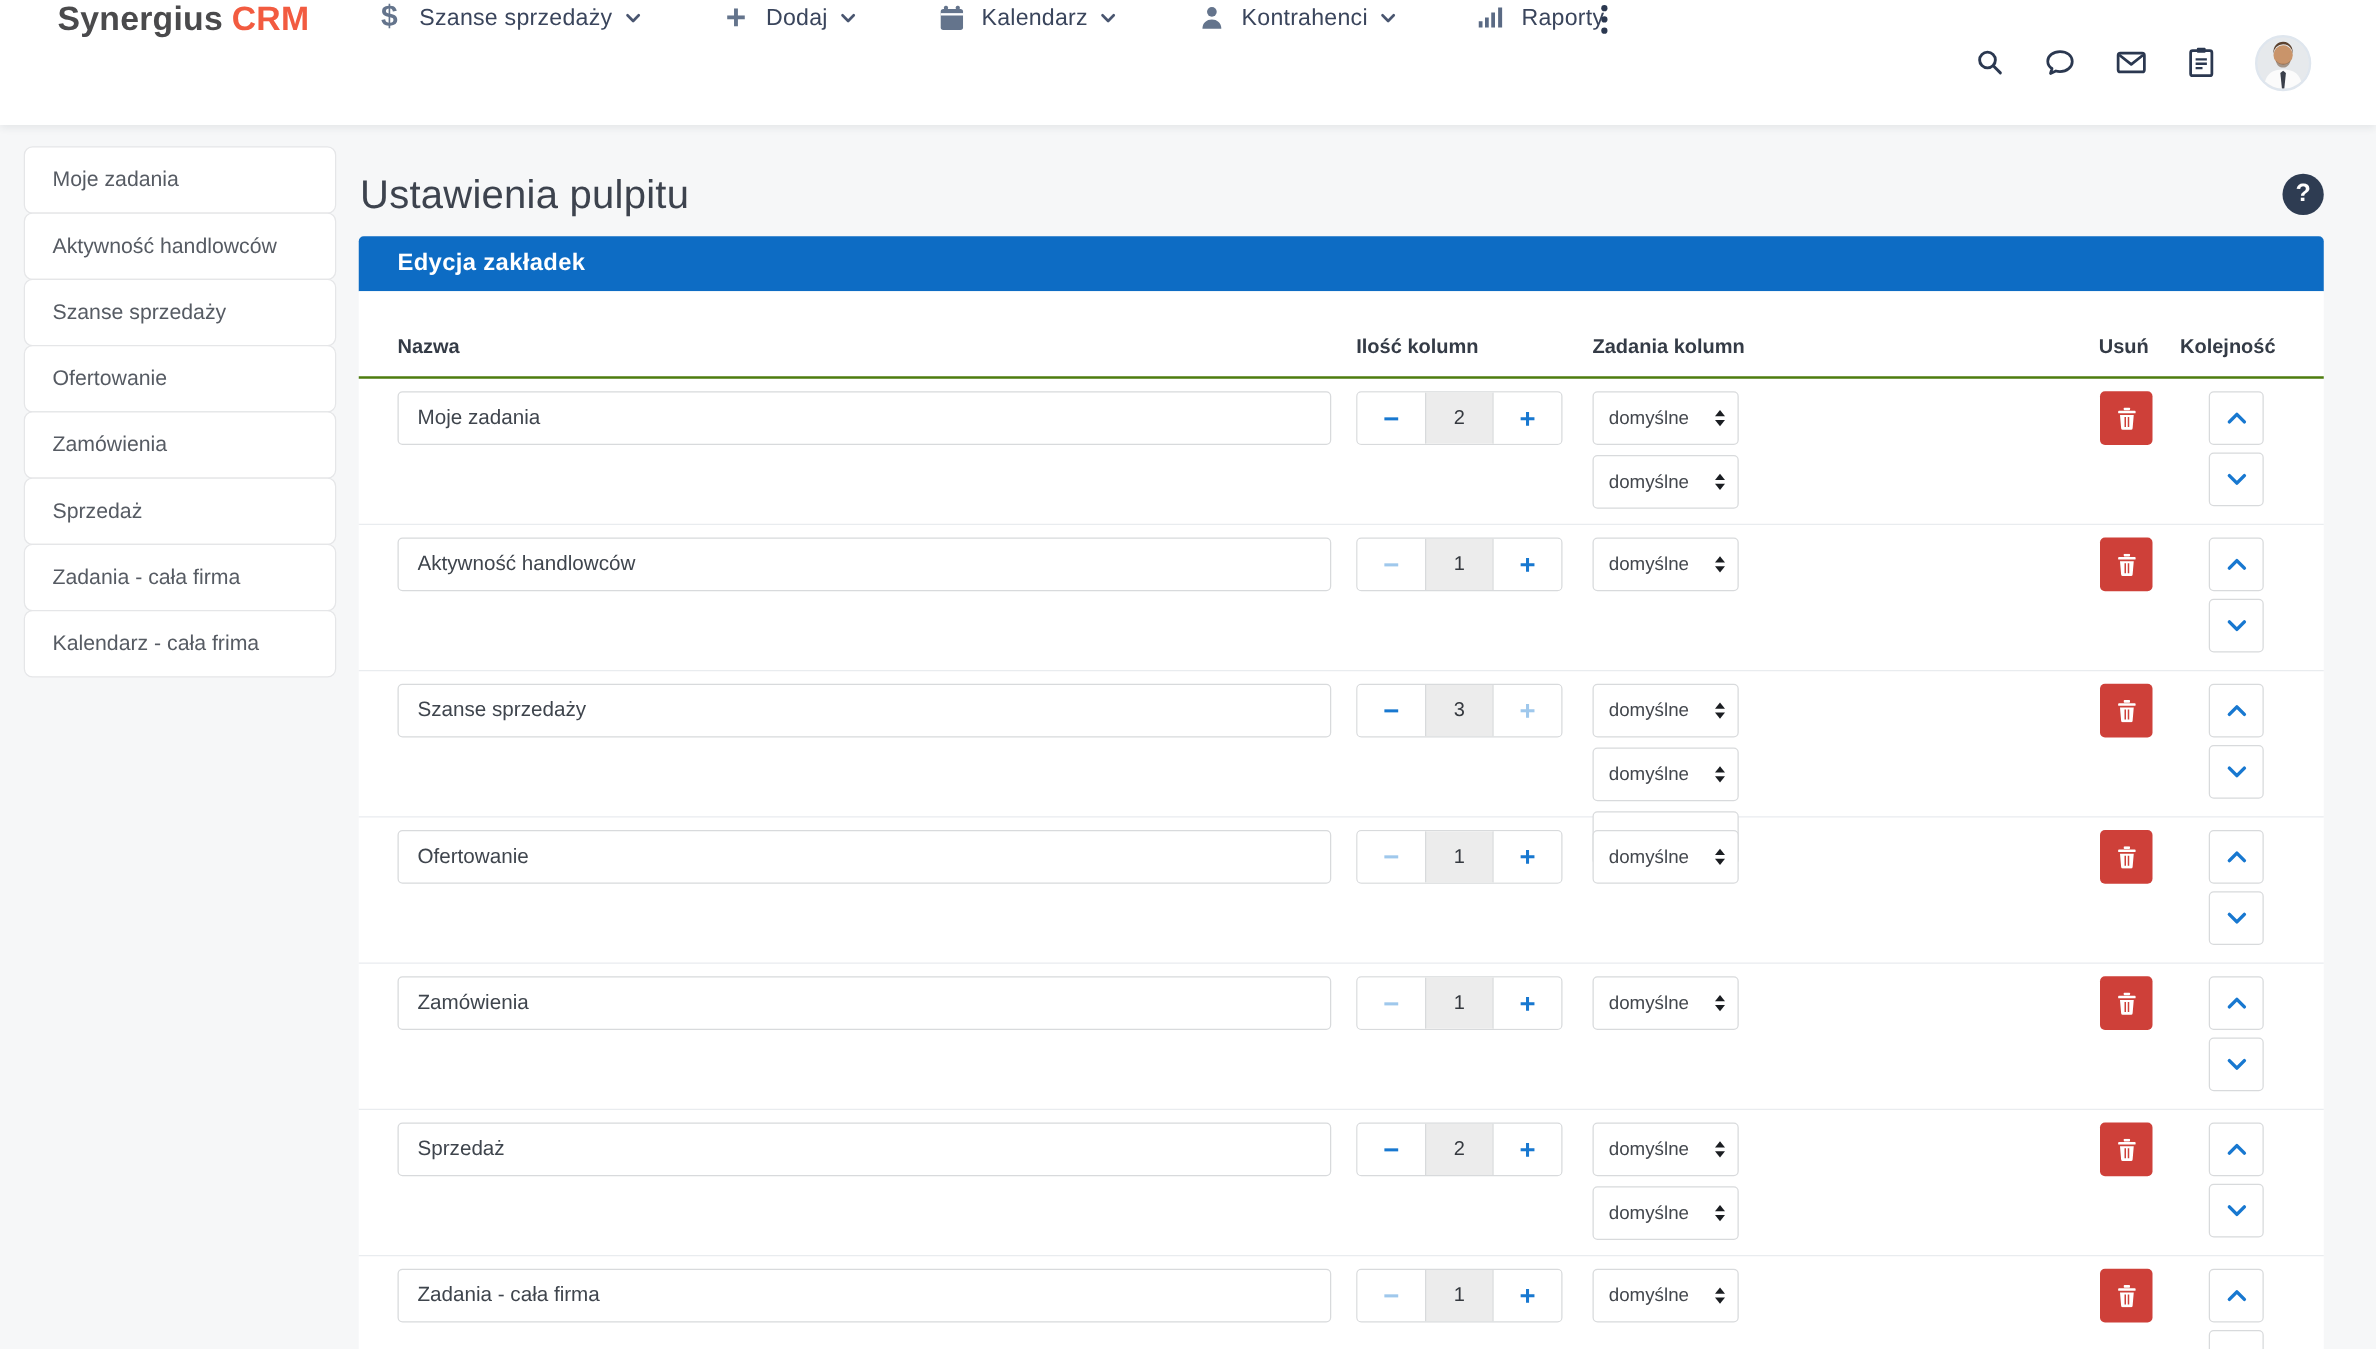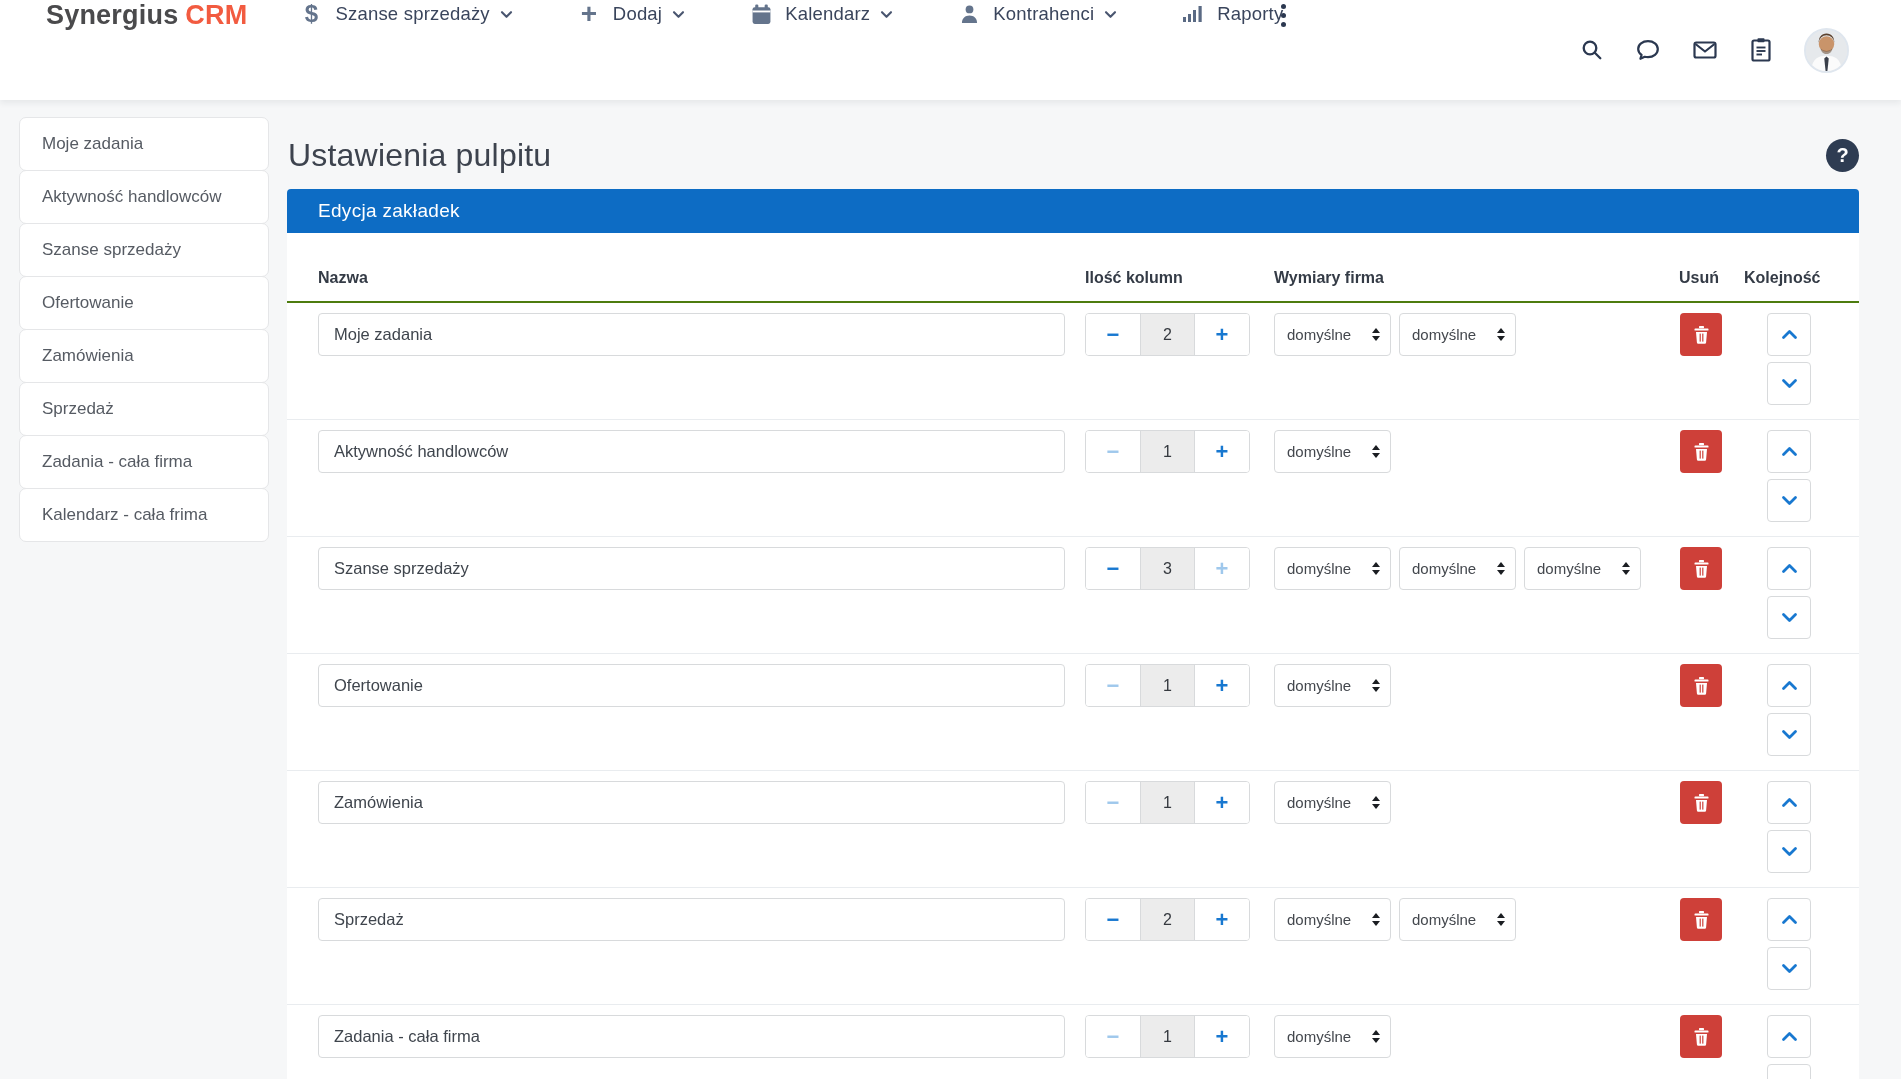--- a/index.html
+++ b/index.html
@@ -35,21 +35,21 @@
 
   
   .page-title { position:absolute; left:288px; top:137px; font-size:32px;
     font-weight:500; color:#3d434e; letter-spacing:.2px; }
   .help-btn { position:absolute; left:1826px; top:139px; width:33px; height:33px;
     border-radius:50%; background:#2e3c52; color:#fff; font-size:20px; font-weight:700;
     display:flex; align-items:center; justify-content:center; cursor:pointer; }
 
   .panel { position:absolute; left:287px; top:189px; width:1572px; bottom:-40px; }
   .panel-head { height:44px; background:#0d6cc4; border-radius:4px 4px 0 0;
-    color:#fff; font-size:19px; font-weight:400; letter-spacing:.3px;
+    color:#fff; font-size:19px; font-weight:700; letter-spacing:.3px;
     display:flex; align-items:center; padding-left:31px; }
   .panel-body { position:absolute; top:44px; left:0; right:0; bottom:0; background:#fff; }
 
   .thead { position:relative; height:70px; border-bottom:2px solid #4d7c0f; }
   .th { position:absolute; top:36px; font-size:16px; font-weight:700; color:#343b46; }
   .th-name  { left:31px; }   .th-count { left:798px; }
   .th-dims  { left:987px; }  .th-del   { left:1392px; }
   .th-order { left:1457px; }
 
   .trow { position:relative; height:117px; border-bottom:1px solid #e9ecef; }
@@ -62,21 +62,21 @@
     border:1px solid #d8dadc; border-radius:4px; display:flex; overflow:hidden;
     background:#fff; }
   .st-btn { flex:1 1 0; border:none; background:#fff; color:#1878d0; font-size:22px;
     font-weight:700; cursor:pointer; line-height:1; padding:0;
     font-family:"Liberation Sans","DejaVu Sans",sans-serif; }
   .st-btn.dis { color:#9fc8ec; }
   .st-val { width:55px; background:#ececec; border-left:1px solid #d8dadc;
     border-right:1px solid #d8dadc; display:flex; align-items:center;
     justify-content:center; font-size:16px; color:#35393f; }
 
-  .dims { position:absolute; left:987px; top:10px; display:flex; gap:8px; }
+  .dims { position:absolute; left:987px; top:10px; display:flex; gap:8px;flex-direction:column; }
   .dim-select { width:117px; height:43px; border:1px solid #d8dadc; border-radius:4px;
     background:#fff; display:flex; align-items:center; justify-content:space-between;
     padding:0 10px 0 12px; cursor:pointer; }
   .dim-select .val { font-size:15px; color:#43474d; }
   .spin { display:flex; flex-direction:column; gap:3px; align-items:center; }
   .spin i { width:0; height:0; border-left:4px solid transparent; border-right:4px solid transparent; }
   .spin .up { border-bottom:5px solid #1b1e22; }
   .spin .dn { border-top:5px solid #1b1e22; }
 
   .del-btn { position:absolute; left:1393px; top:10px; width:42px; height:43px;
@@ -217,21 +217,21 @@
 
 <h1 class="page-title">Ustawienia pulpitu</h1>
 <div class="help-btn">?</div>
 
 <section class="panel">
   <div class="panel-head">Edycja zakładek</div>
   <div class="panel-body">
     <div class="thead">
       <span class="th th-name">Nazwa</span>
       <span class="th th-count">Ilość kolumn</span>
-      <span class="th th-dims">Wymiary firma</span>
+      <span class="th th-dims">Zadania kolumn</span>
       <span class="th th-del">Usuń</span>
       <span class="th th-order">Kolejność</span>
     </div>
     <div id="rows">
   <div class="trow">
     <input class="name-input" type="text" value="Moje zadania" style="">
     <div class="stepper">
       <button class="st-btn st-minus">−</button>
       <div class="st-val">2</div>
       <button class="st-btn st-plus">+</button>

